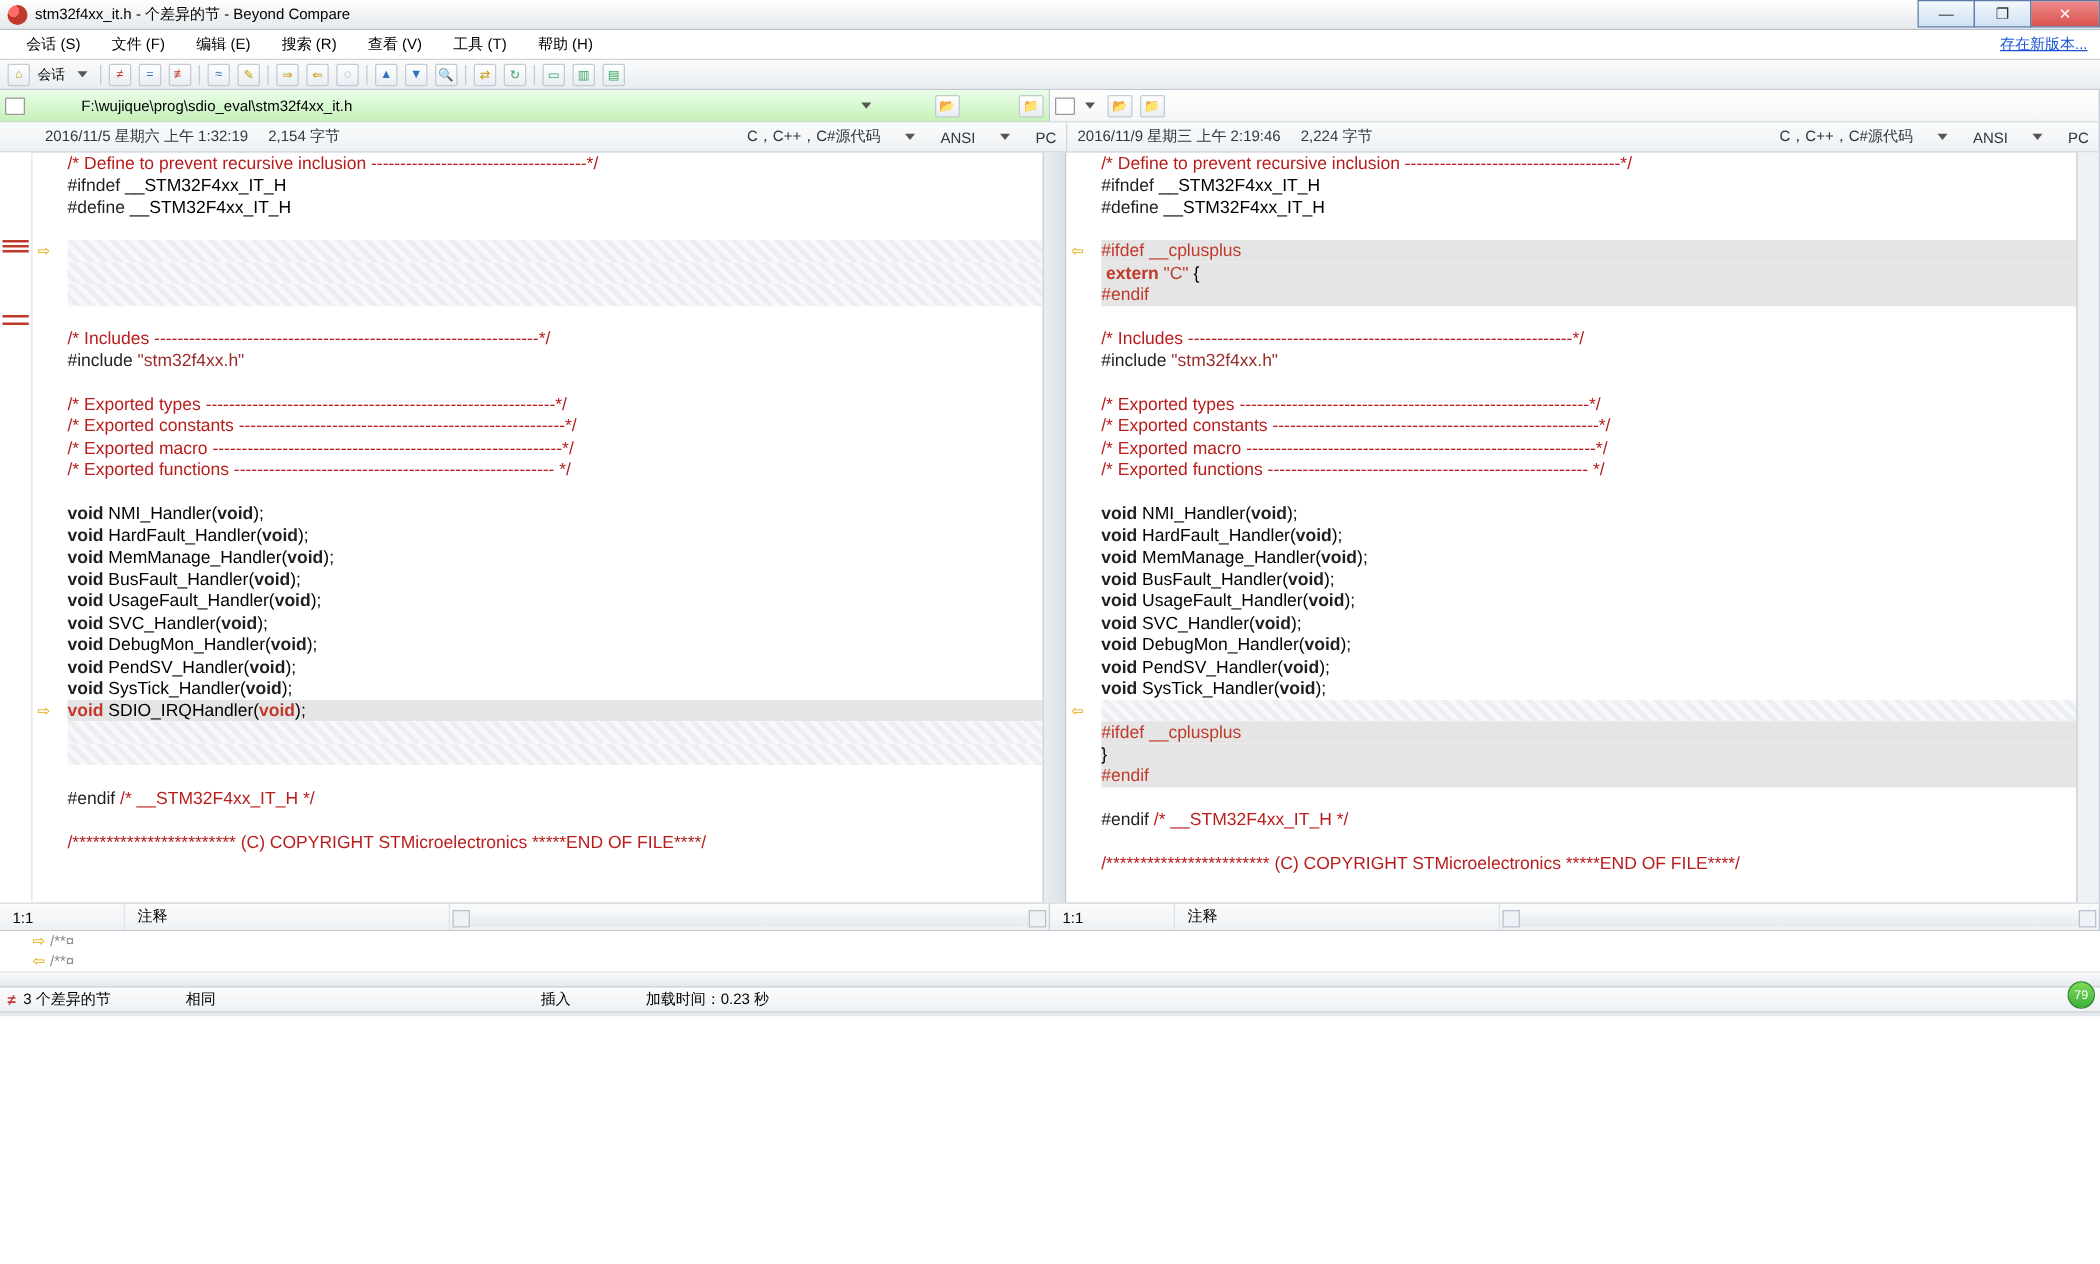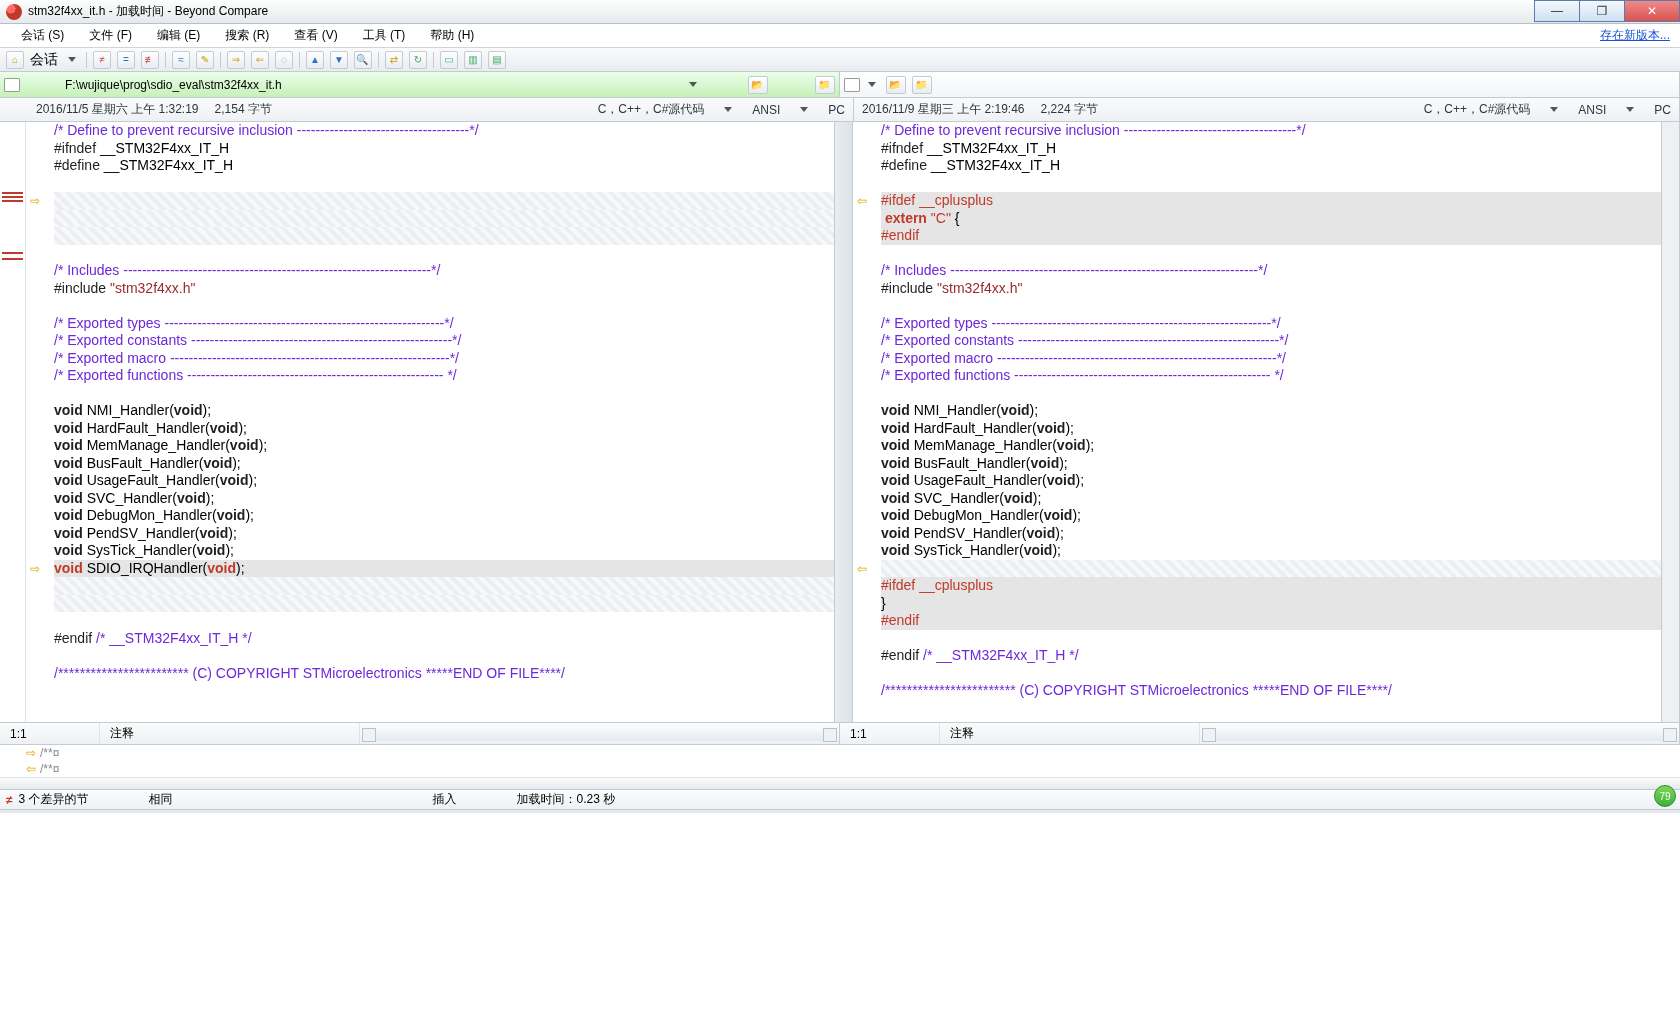--- a/index.html
+++ b/index.html
@@ -29,21 +29,21 @@
 .infobar { height: 24px; display: flex; border-bottom: 1px solid #c3cad1; justify-content: center; }
 .info-half { flex: 1; display: flex; align-items: center; padding: 0 8px; font-size: 12px; color: #2b3840; gap: 16px; background: linear-gradient(#fafbfb,#eef1f4); border-right: 1px solid #c3cad1; }
 .info-grow { flex: 1; }
 .main-area { height: 600px; display: flex; }
 .left-mini { width: 26px; background: #fff; border-right: 1px solid #dae3ec; position:relative;}
 .left-mini .marker-red{position:absolute;left:2px;right:2px;height:2px;background:#c0392b;}
 .code-area { flex: 1; display: flex; }
 .pane { flex: 1; display: flex; border-right: 1px solid #c3cad1; position: relative; }
 .code { flex: 1; font-family: Consolas, "Courier New", monospace; font-size: 14px; line-height: 17.5px; white-space: pre; overflow: hidden; padding-left: 4px; }
 .code-line { height: 17.5px; }
-.c-comment { color: #6d28d9; }
+.c-comment { color: #b91c1c; }
 .c-pre { color: #1f1f1f; font-weight: normal; }
 .c-key { color: #1f1f1f; font-weight: bold; }
 .c-str { color: #9b2b2b; }
 .diff-red { background: #e5e5e5; }
 .diff-red .c-pre, .diff-red .c-key, .diff-red .c-id, .diff-red span { color: #c0392b; }
 .hatched { background: repeating-linear-gradient(45deg,#f7f8fa 0 4px,#eceef1 4px 8px); }
 .vscroll { width: 18px; background: linear-gradient(90deg,#e9edf1,#dbe2e9); border-left: 1px solid #c3cad1; }
 .thumb-scroll { width: 18px; background: #eef1f4; border-left: 1px solid #c3cad1; }
 .arrow-icon { position: absolute; left: 4px; width: 14px; height: 14px; color: #e6a400; font-size: 12px; line-height:14px; }
 .pane-gutter-wrap { position: relative; width: 24px; }
@@ -62,42 +62,42 @@
 .status-strip .mark { color:#c0392b; margin-right:6px; font-weight:bold;}
 .status-strip .segment { margin-right:60px; }
 .status-strip .green-bubble { position:absolute; right:4px; bottom:2px; width:22px; height:22px; border-radius:50%; background:linear-gradient(#7ed957,#3bb13b); color:#fff; font-size:10px; display:flex;align-items:center;justify-content:center; border:1px solid #2e8a2e;}
 .task-strip{height:4px;background:#e5e9ee;border-top:1px solid #c3cad1;}
 </style>
 </head>
 <body>
 
 <div class="titlebar">
   <span class="icon"></span>
-  <span>stm32f4xx_it.h - 加载时间 - Beyond Compare</span>
+  <span>stm32f4xx_it.h - 个差异的节 - Beyond Compare</span>
   <div class="titlebar-buttons">
     <div class="tb-btn">—</div>
     <div class="tb-btn">❐</div>
     <div class="tb-btn tb-close">✕</div>
   </div>
 </div>
 
 <div class="menubar">
   <span class="menu-item">会话 (S)</span>
   <span class="menu-item">文件 (F)</span>
   <span class="menu-item">编辑 (E)</span>
   <span class="menu-item">搜索 (R)</span>
   <span class="menu-item">查看 (V)</span>
   <span class="menu-item">工具 (T)</span>
   <span class="menu-item">帮助 (H)</span>
   <a class="new-version">存在新版本...</a>
 </div>
 
 <div class="toolbar">
   <span class="tool-btn y">⌂</span>
-  <span style="font-size:14px;">会话</span>
+  <span style="font-size:11px;">会话</span>
     <span class="drop"></span>
   <span class="tool-sep"></span>
   <span class="tool-btn r">≠</span>
   <span class="tool-btn b">=</span>
   <span class="tool-btn r">≢</span>
   <span class="tool-sep"></span>
   <span class="tool-btn b">≈</span>
   <span class="tool-btn y">✎</span>
   <span class="tool-sep"></span>
   <span class="tool-btn y">⇒</span>

